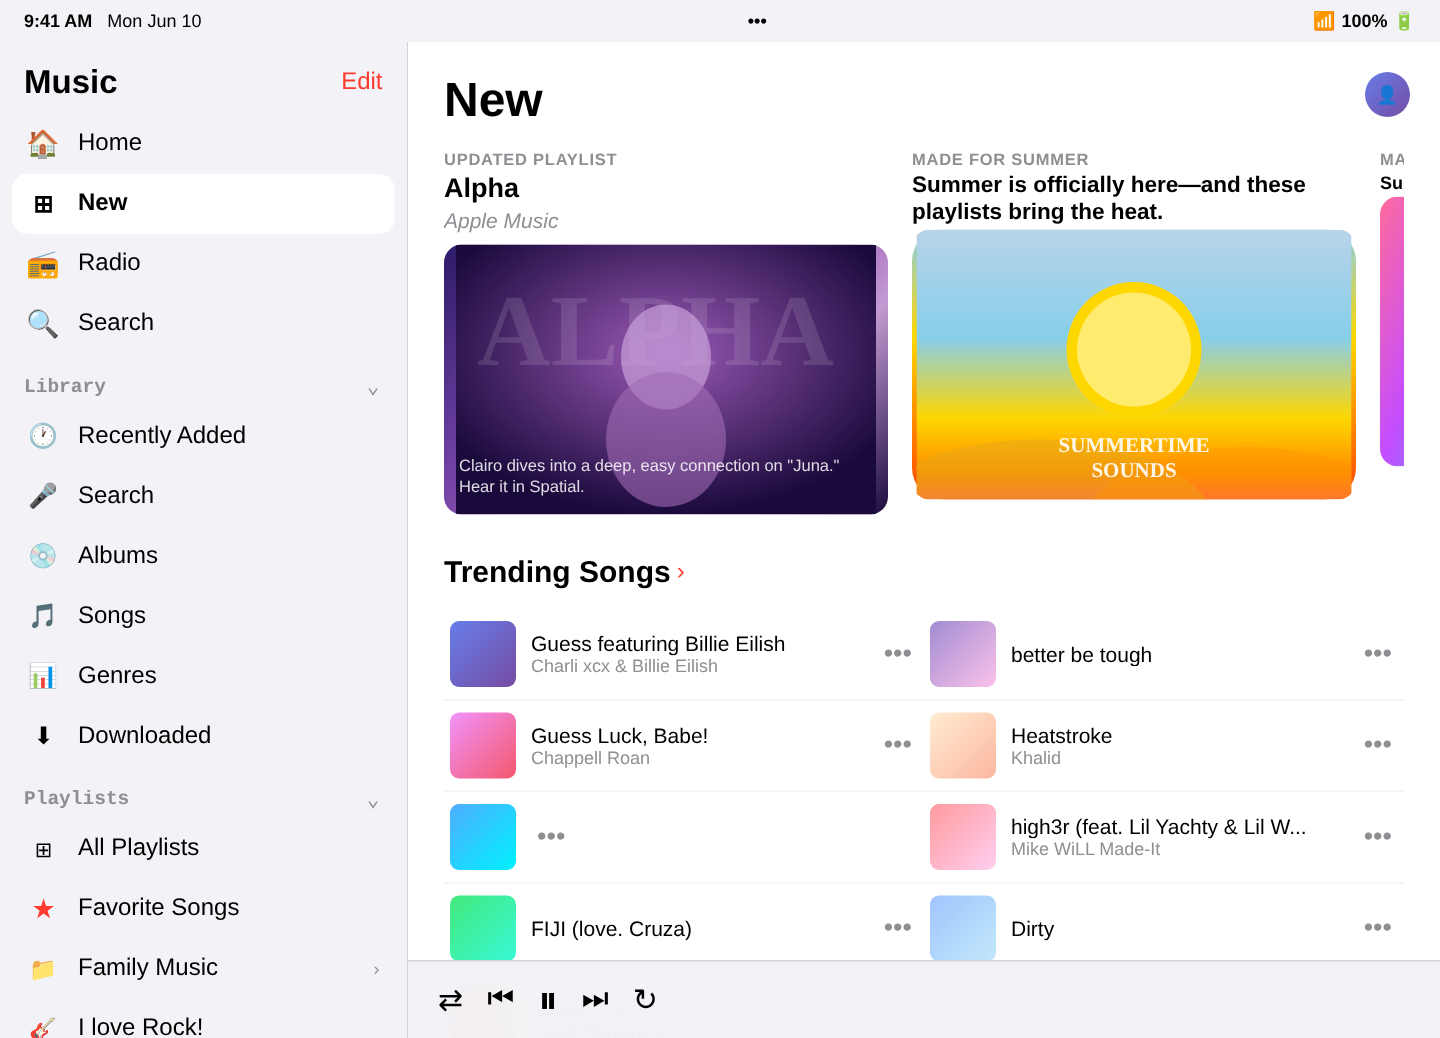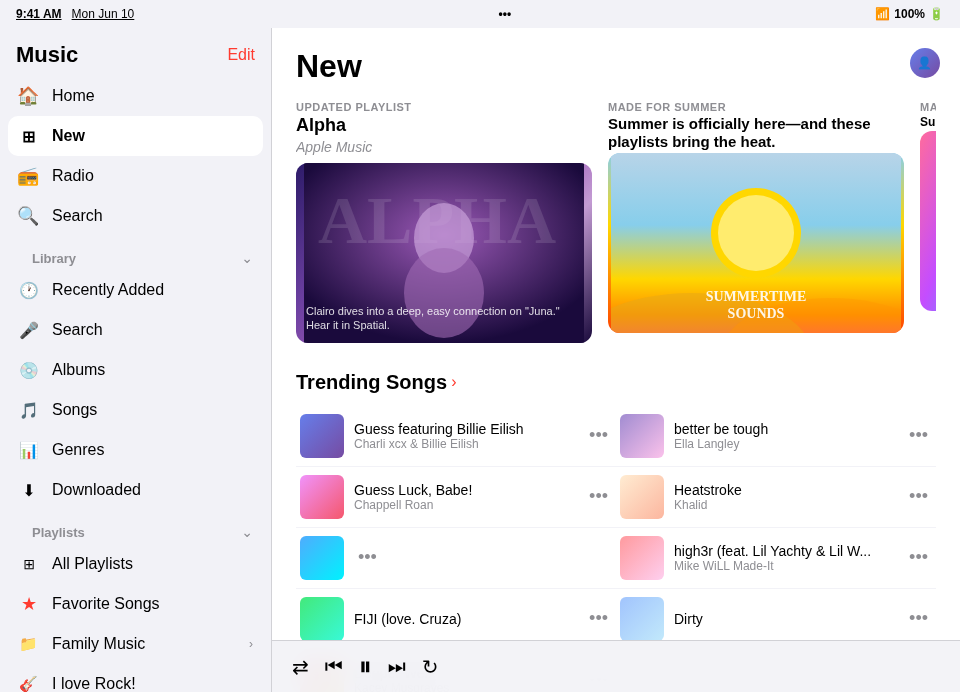--- a/index.html
+++ b/index.html
@@ -17,21 +17,21 @@
       background: #f2f2f7;
       height: 28px;
       display: flex;
       align-items: center;
       justify-content: space-between;
       padding: 0 16px;
       font-size: 12px;
       font-weight: 600;
       color: #000;
     }
-    .status-left { display: flex; align-items: flex-end; gap: 4px; text-decoration: underline; }
+    .status-left { display: flex; align-items: flex-end; gap: 4px; }
     .status-center { display: flex; align-items: center; gap: 4px; }
     .status-right { display: flex; align-items: center; gap: 4px; }
 
     
     .app-container {
       display: flex;
       height: calc(692px - 28px);
       background: #f2f2f7;
     }
 
@@ -92,23 +92,23 @@
       width: 22px;
       height: 22px;
       display: flex;
       align-items: center;
       justify-content: center;
       font-size: 18px;
     }
 
     .sidebar-section-header {
       display: flex;
-      align-items: center;
       justify-content: space-between;
-      padding: 14px 18px 4px 32px;
+      padding: 14px 18px 4px 16px;
+      font-family: Liberation Mono, monospace;
     }
 
     .sidebar-section-title {
       font-size: 13px;
       font-weight: 600;
       color: #8e8e93;
       text-transform: none;
     }
 
     .section-chevron {
@@ -208,20 +208,21 @@
     
     .summer-card-bg {
       width: 100%;
       height: 100%;
       background: linear-gradient(180deg, #87ceeb 0%, #ffd700 40%, #ff8c00 70%, #ff4500 100%);
       display: flex;
       flex-direction: column;
       align-items: center;
       justify-content: center;
       position: relative;
+      border-radius: 21px;
     }
 
     
     .section-header-row {
       display: flex;
       align-items: center;
       gap: 4px;
       margin-bottom: 12px;
     }
 
@@ -564,21 +565,20 @@
           <div class="song-title">Guess featuring Billie Eilish</div>
           <div class="song-artist">Charli xcx &amp; Billie Eilish</div>
         </div>
         <span class="song-more-btn">•••</span>
       </div>
 
       <div class="song-row">
         <div class="song-thumb thumb-6"></div>
         <div class="song-info">
           <div class="song-title">better be tough</div>
-          <div class="song-artist">Ella Langley</div>
         </div>
         <span class="song-more-btn">•••</span>
       </div>
 
       <div class="song-row">
         <div class="song-thumb thumb-2"></div>
         <div class="song-info">
           <div class="song-title">Guess Luck, Babe!</div>
           <div class="song-artist">Chappell Roan</div>
         </div>

